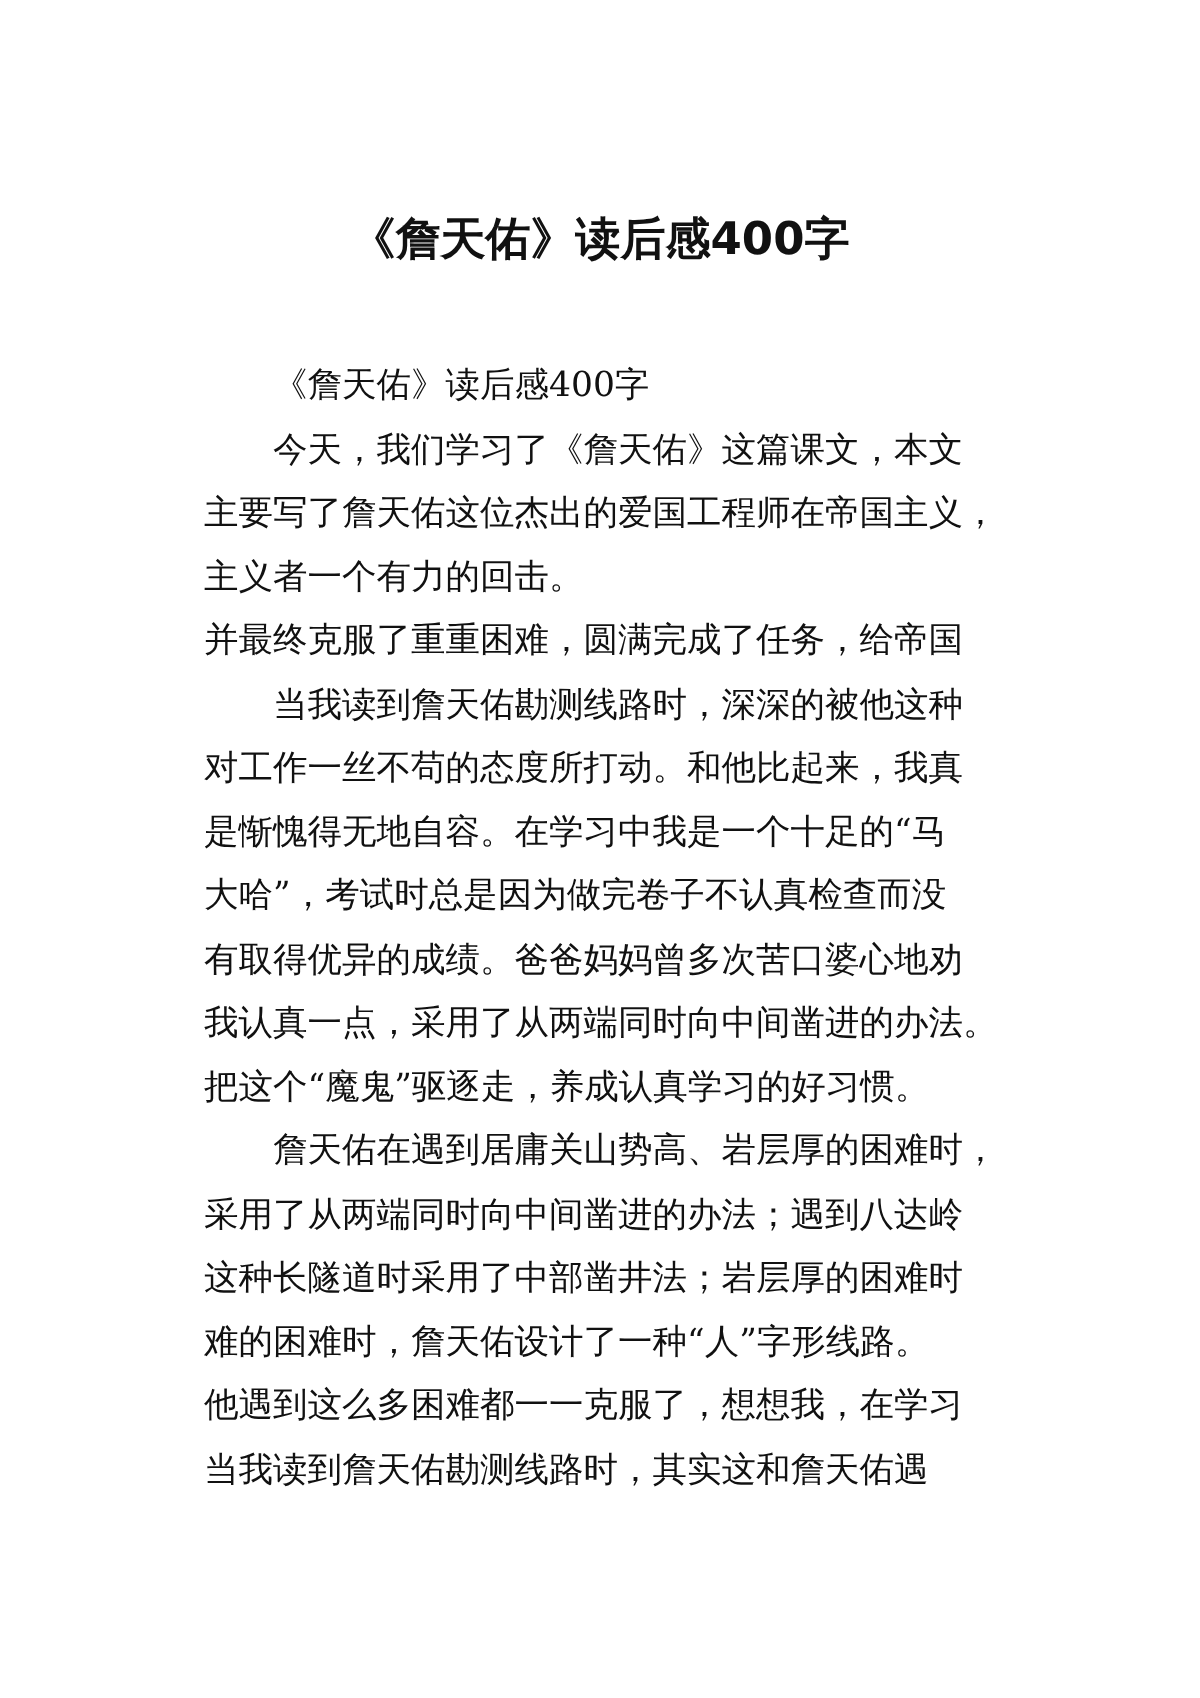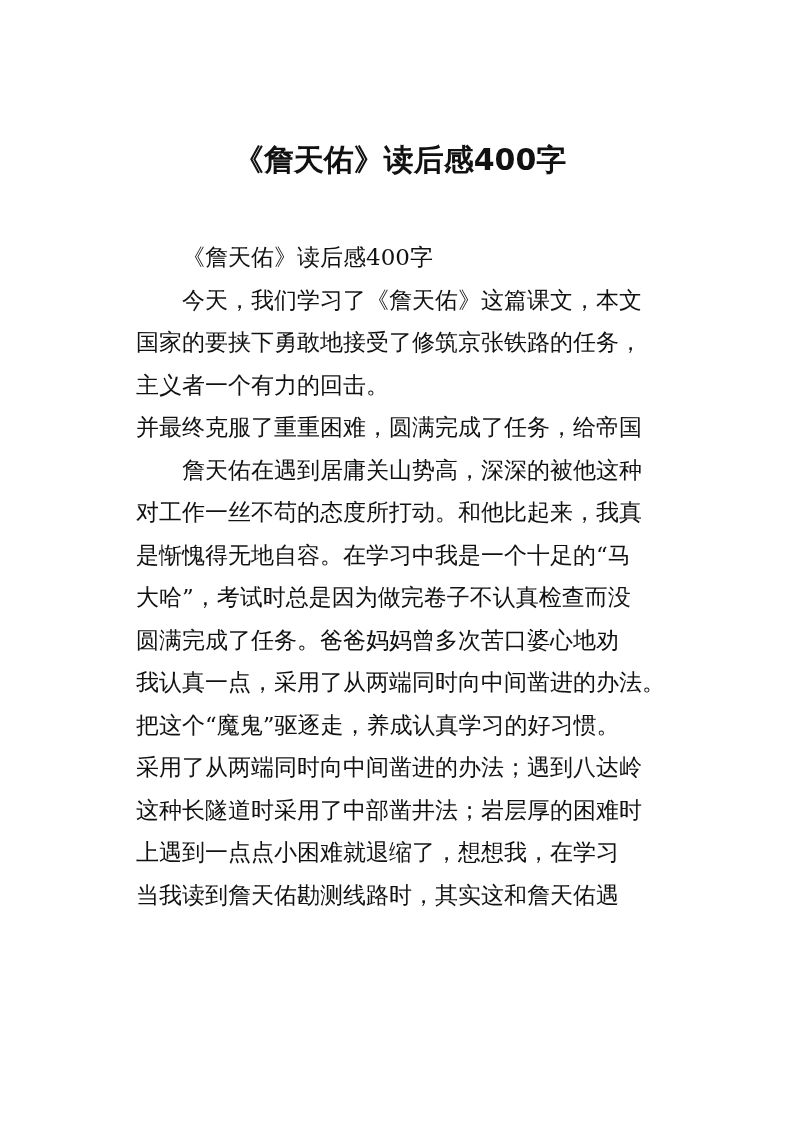--- a/index.html
+++ b/index.html
@@ -22,28 +22,30 @@
     .indent { padding-left: 46px; }
   </style>
 </head>
 <body>
 
 <div class="page">
   <div class="doc-title">《詹天佑》读后感400字</div>
   <div class="body-text" id="body-text">
       <span class="line indent">《詹天佑》读后感400字</span>
       <span class="line indent">今天，我们学习了《詹天佑》这篇课文，本文</span>
-      <span class="line">国家的要挟下勇敢地接受了修筑京张铁路的任务，</span>
+      <span class="line">主要写了詹天佑这位杰出的爱国工程师在帝国主义，</span>
       <span class="line">主义者一个有力的回击。</span>
       <span class="line">并最终克服了重重困难，圆满完成了任务，给帝国</span>
-      <span class="line indent">詹天佑在遇到居庸关山势高，深深的被他这种</span>
+      <span class="line indent">当我读到詹天佑勘测线路时，深深的被他这种</span>
       <span class="line">对工作一丝不苟的态度所打动。和他比起来，我真</span>
       <span class="line">是惭愧得无地自容。在学习中我是一个十足的“马</span>
       <span class="line">大哈”，考试时总是因为做完卷子不认真检查而没</span>
-      <span class="line">圆满完成了任务。爸爸妈妈曾多次苦口婆心地劝</span>
+      <span class="line">有取得优异的成绩。爸爸妈妈曾多次苦口婆心地劝</span>
       <span class="line">我认真一点，采用了从两端同时向中间凿进的办法。</span>
       <span class="line">把这个“魔鬼”驱逐走，养成认真学习的好习惯。</span>
+      <span class="line indent">詹天佑在遇到居庸关山势高、岩层厚的困难时，</span>
       <span class="line">采用了从两端同时向中间凿进的办法；遇到八达岭</span>
       <span class="line">这种长隧道时采用了中部凿井法；岩层厚的困难时</span>
-      <span class="line">上遇到一点点小困难就退缩了，想想我，在学习</span>
+      <span class="line">难的困难时，詹天佑设计了一种“人”字形线路。</span>
+      <span class="line">他遇到这么多困难都一一克服了，想想我，在学习</span>
       <span class="line">当我读到詹天佑勘测线路时，其实这和詹天佑遇</span>
     </div>
 </div>
 
 </body></html>

